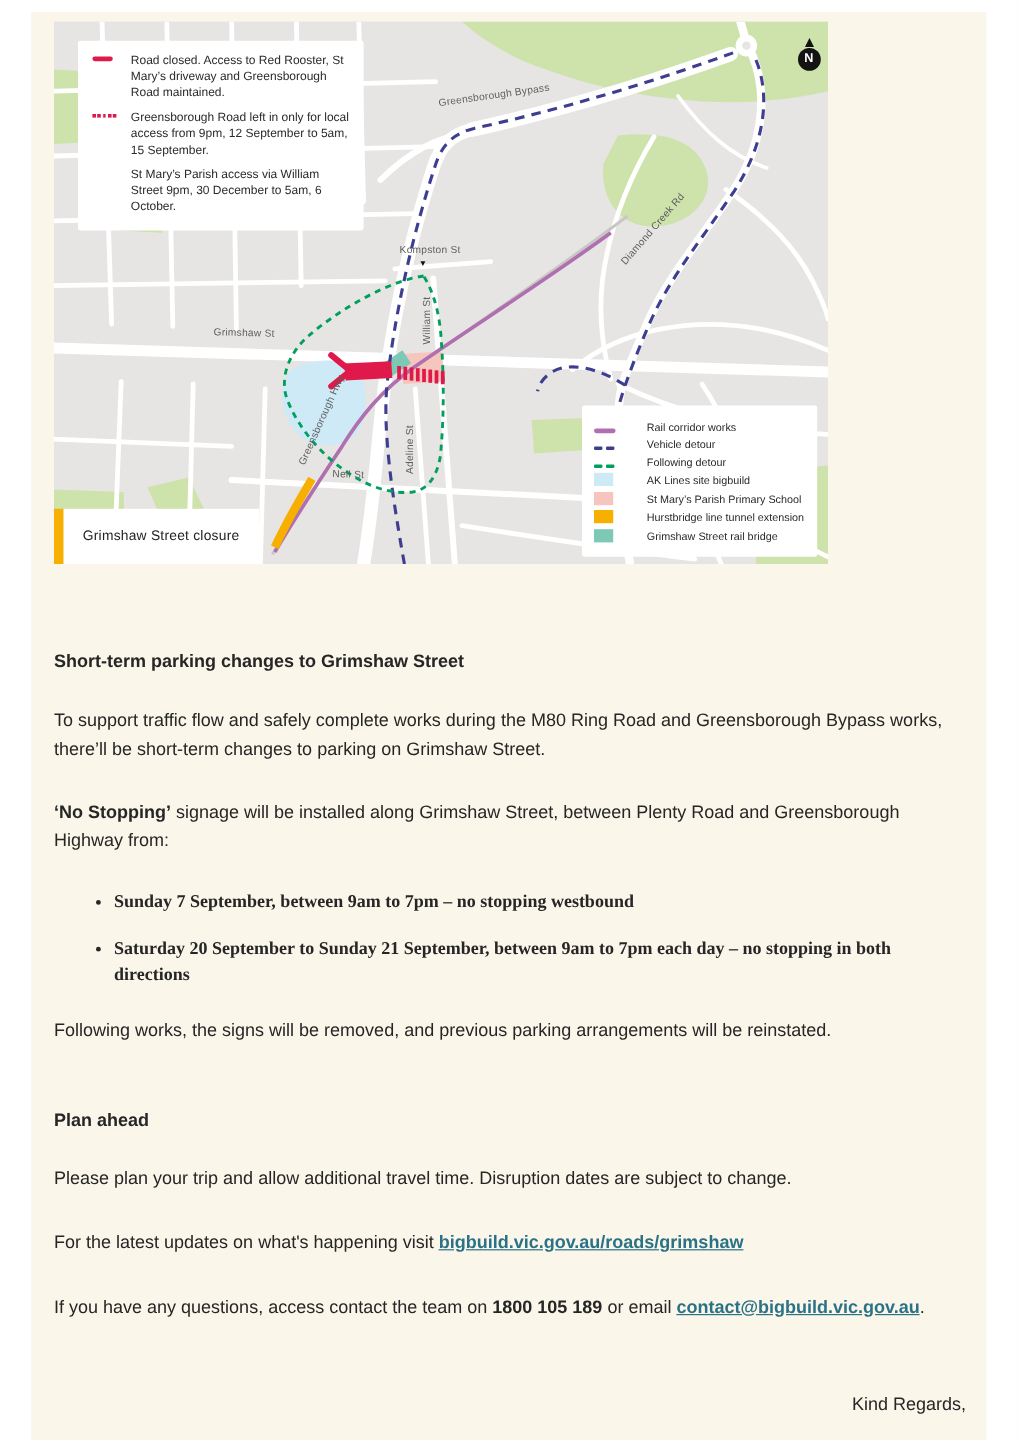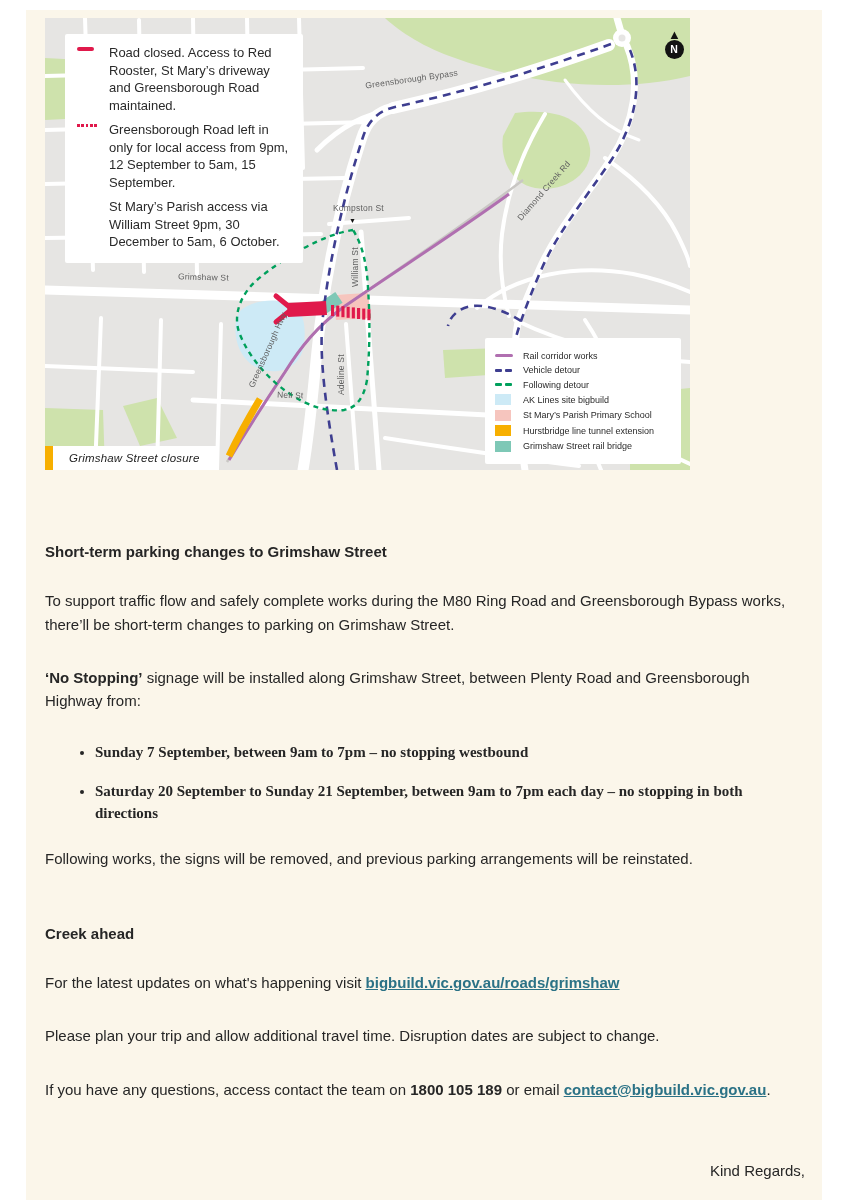--- a/index.html
+++ b/index.html
@@ -22,36 +22,36 @@
     position:absolute; font-size:8.5px; color:#5f5f5f; white-space:nowrap;
     letter-spacing:.2px;
   }
   .rot-origin-left { transform-origin:0 50%; }
   .notes-box {
     position:absolute; left:20px; top:16px; width:238px; background:#ffffff;
     padding:10px 12px 5px 12px; border-radius:2px;
   }
   .note-row {
     display:grid; grid-template-columns:24px 1fr; column-gap:8px;
-    font-size:13px; line-height:1.35; color:#2a2a2a; margin-bottom:7px;
+    font-size:10px; line-height:1.35; color:#2a2a2a; margin-bottom:7px;
   }
   .sw-solid { margin-top:3px; width:17px; height:4px; border-radius:2px; background:currentColor; }
   .sw-dotted { margin-top:3px; display:flex; gap:1.5px; }
   .sw-dotted span { width:2.8px; height:3px; background:currentColor; }
   .legend-box {
     position:absolute; left:440px; top:320px; width:196px; background:#ffffff;
     padding:8px 10px; border-radius:2px;
   }
-  .legend-row { display:flex; align-items:center; gap:8px; margin:4.5px 0; font-size:9px; color:#2a2a2a; }
+  .legend-row { display:flex; align-items:flex-end; gap:24px; margin:4.5px 0; font-size:9px; color:#2a2a2a; }
   .lg-sw { width:20px; display:flex; align-items:center; justify-content:flex-start; gap:2.5px; flex:0 0 20px; }
   .lg-line { width:18px; height:3.5px; border-radius:2px; background:currentColor; }
   .lg-dash span { display:block; width:7px; height:3px; border-radius:1px; background:currentColor; }
   .lg-fill { width:16px; height:11px; background:currentColor; }
   .caption {
-    position:absolute; left:0; bottom:0; display:flex; align-items:stretch; height:24px;font-style:italic;
+    position:absolute; left:0; bottom:0; display:flex; align-items:stretch; height:46px;
   }
   .caption-bar { width:8px; background:#f7af00; }
   .caption-box {
     background:#ffffff; display:flex; align-items:center; padding:0 16px;
     font-size:11.5px; color:#222; letter-spacing:.2px;
   }
   .compass { position:absolute; left:618px; top:12px; width:22px; text-align:center; }
   .compass-arrow { display:block; font-size:13px; line-height:10px; color:#111; margin:0 0 -1px 1px; }
   .compass-circle {
     display:inline-block; width:19px; height:19px; border-radius:50%; background:#131313;
@@ -259,23 +259,23 @@
 
     <p><strong>‘No Stopping’</strong><span> signage will be installed along Grimshaw Street, between Plenty Road and Greensborough Highway from:</span></p>
 
     <ul>
       <li>Sunday 7 September, between 9am to 7pm – no stopping westbound</li>
       <li>Saturday 20 September to Sunday 21 September, between 9am to 7pm each day – no stopping in both directions</li>
     </ul>
 
     <p>Following works, the signs will be removed, and previous parking arrangements will be reinstated.</p>
 
-    <h3 class="heading-gap">Creek ahead</h3>
+    <h3 class="heading-gap">Plan ahead</h3>
+
+    <p>Please plan your trip and allow additional travel time. Disruption dates are subject to change.</p>
 
     <p><span>For the latest updates on what's happening visit </span><a href="#" class="doc-link">bigbuild.vic.gov.au/roads/grimshaw</a></p>
-
-    <p>Please plan your trip and allow additional travel time. Disruption dates are subject to change.</p>
 
     <p><span>If you have any questions, access contact the team on </span><strong>1800 105 189</strong><span> or email </span><a href="#" class="doc-link">contact@bigbuild.vic.gov.au</a><span>.</span></p>
 
     <p class="signoff">Kind Regards,</p>
   </div>
 </div>
 
 </body></html>

